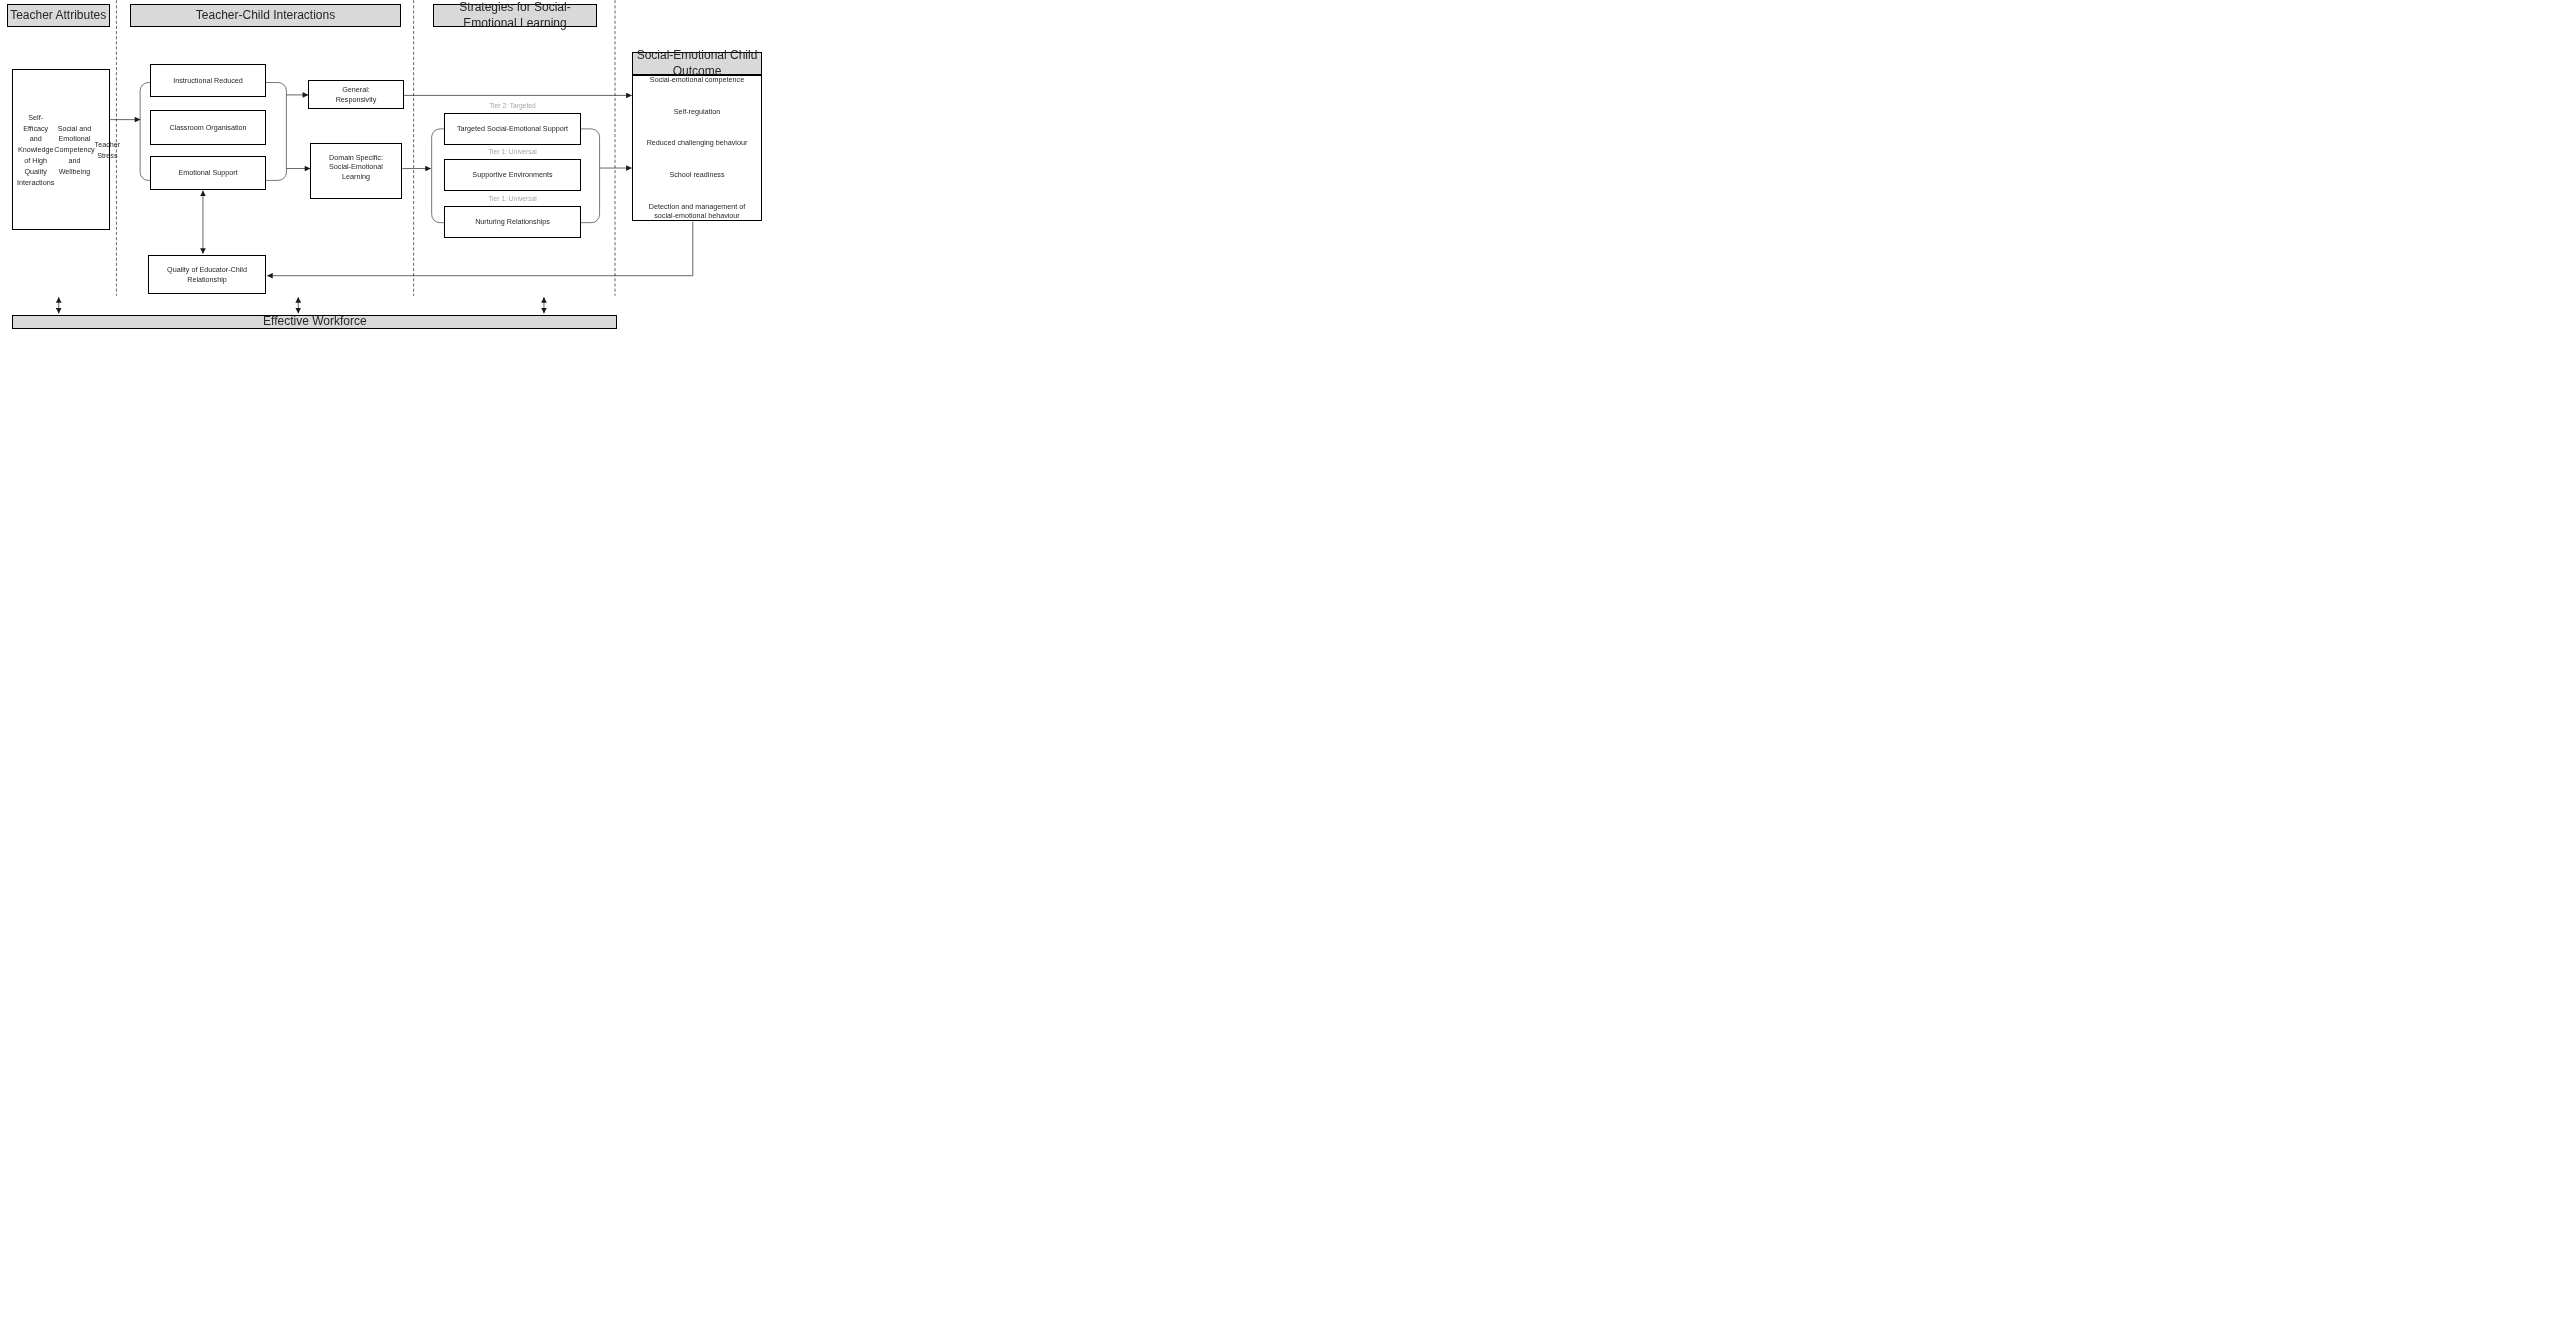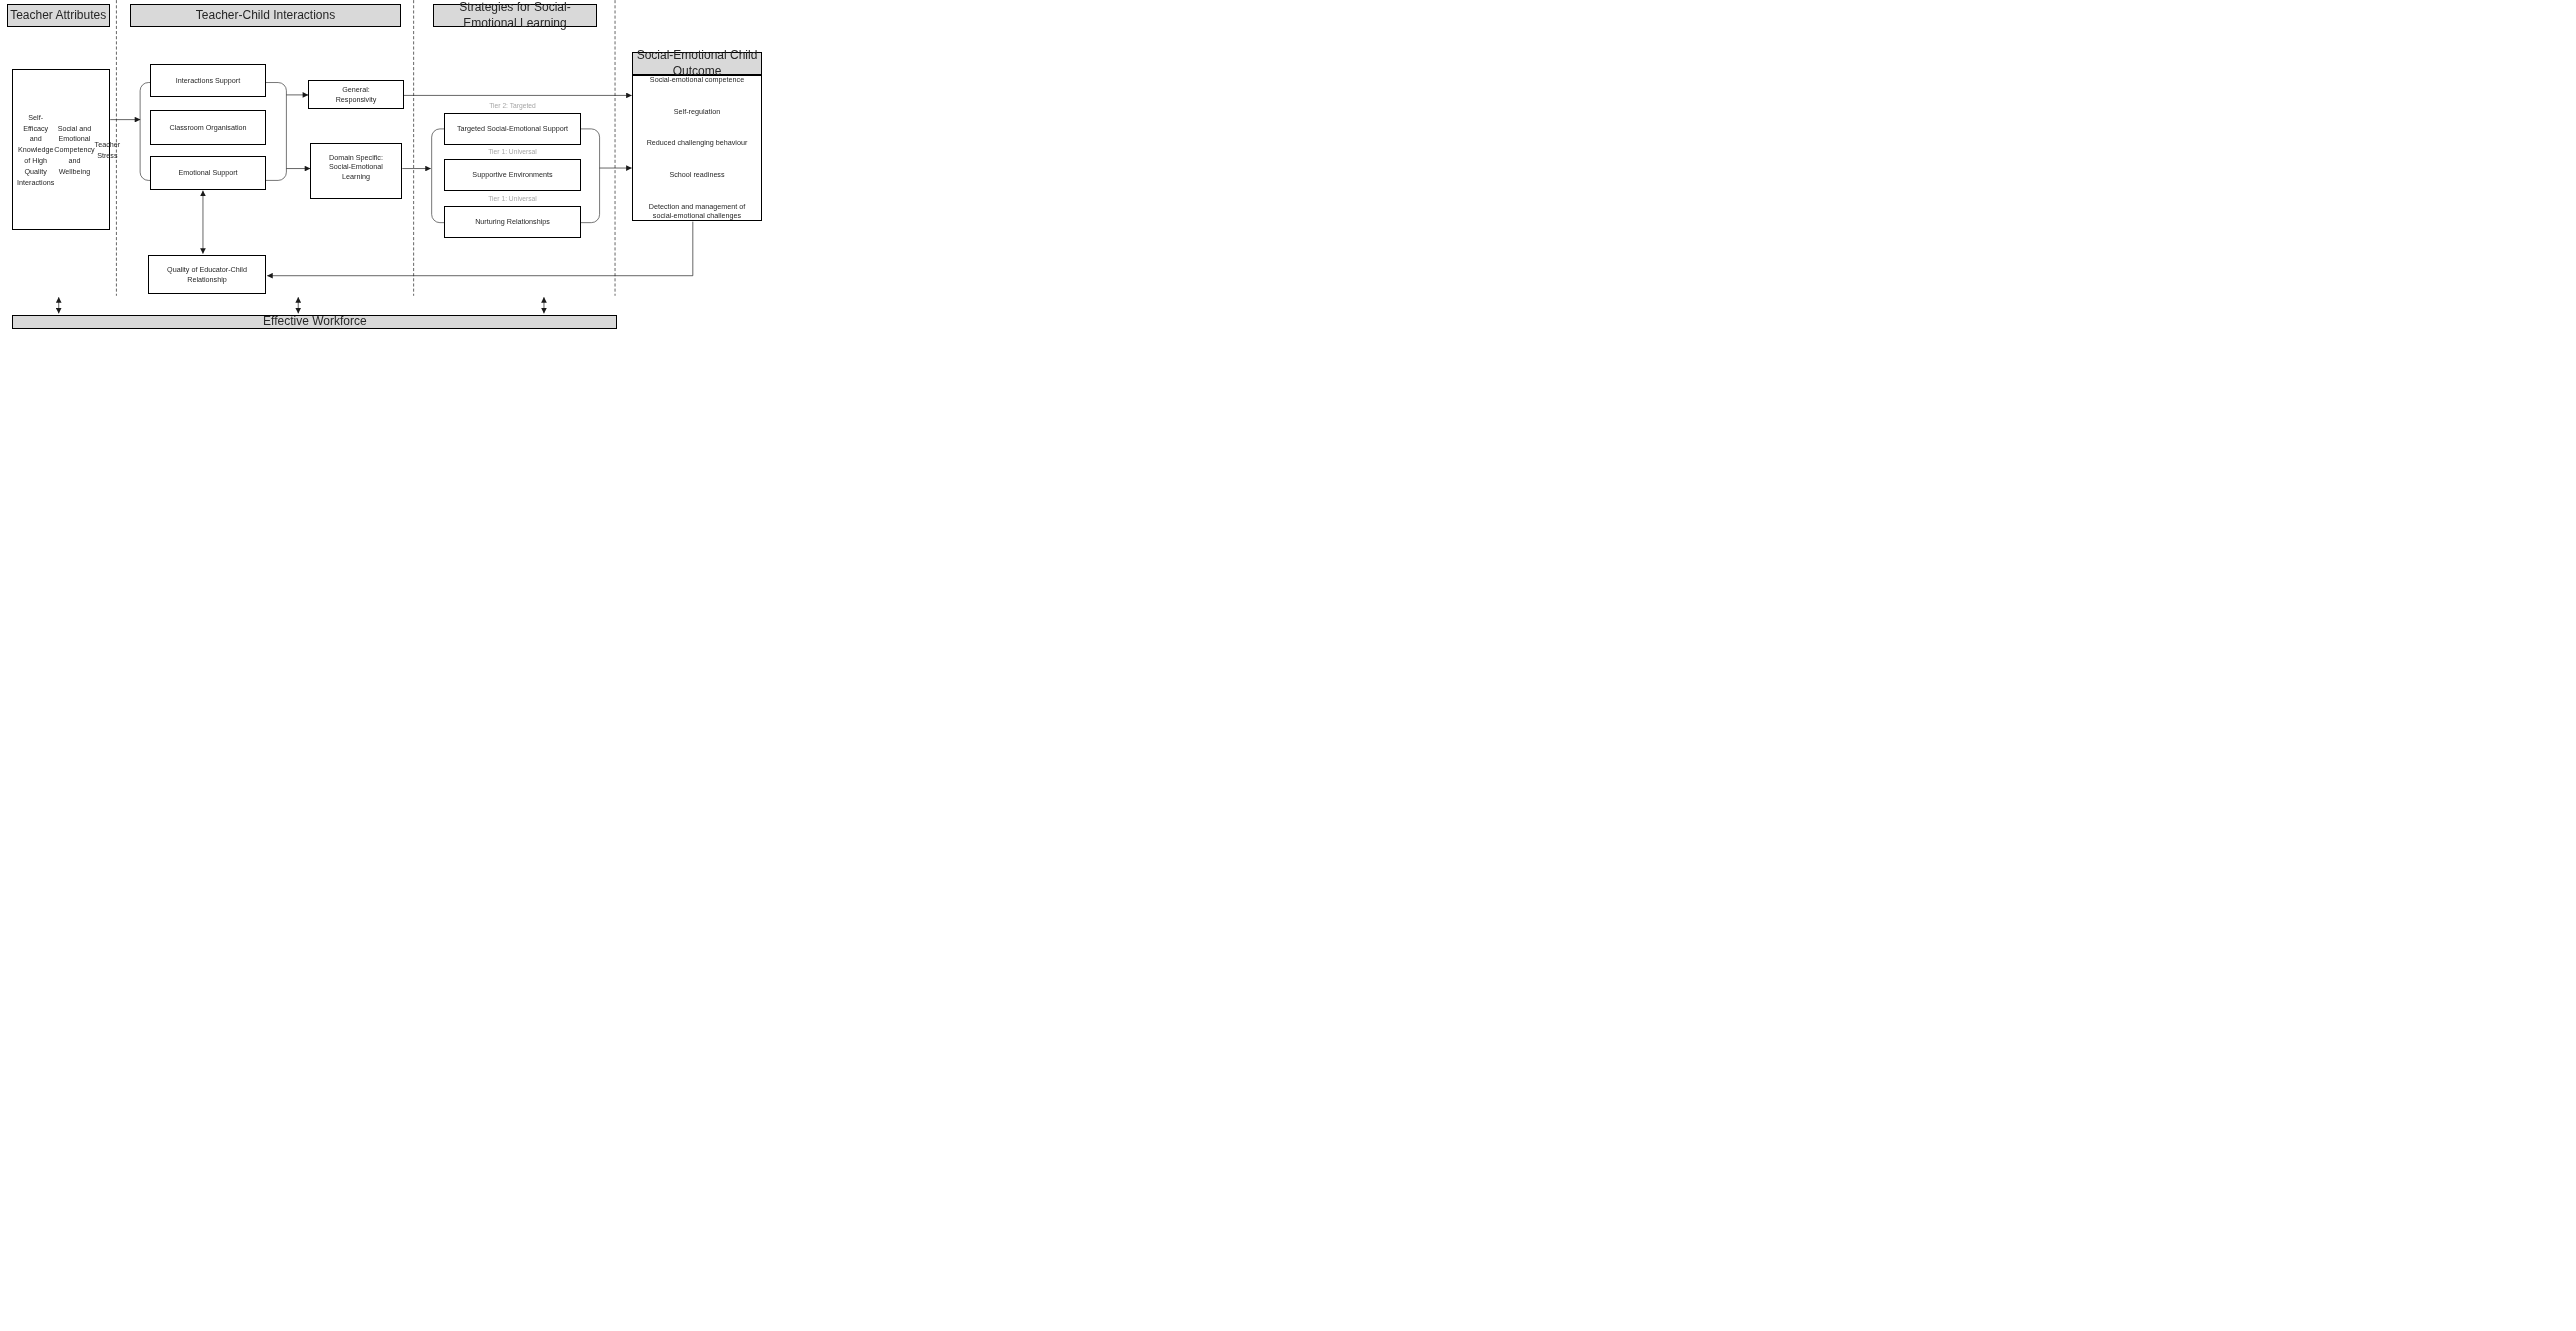--- a/index.html
+++ b/index.html
@@ -57,21 +57,21 @@
   <div class="node lane-header" style="left:130px;top:4.1px;width:271px;height:23px;">Teacher-Child Interactions</div>
   <div class="node lane-header" style="left:433px;top:4.1px;width:164px;height:23px;">Strategies for Social-Emotional Learning</div>
   <div class="node lane-header" style="left:632px;top:4.1px;width:130px;height:23px;margin-top:48px;">Social-Emotional Child Outcome</div>
 
   <div class="node attr-box" style="left:12px;top:69px;width:98px;height:161px;">
     <p class="attr-item">Self-Efficacy  and Knowledge of High Quality Interactions</p>
     <p class="attr-item">Social and Emotional Competency and Wellbeing</p>
     <p class="attr-item">Teacher Stress</p>
   </div>
 
-  <div class="node" style="left:150px;top:64px;width:116px;height:33px;">Interactions Support</div>
+  <div class="node" style="left:150px;top:64px;width:116px;height:33px;">Instructional Reduced</div>
   <div class="node" style="left:150px;top:110px;width:116px;height:35px;">Classroom Organisation</div>
   <div class="node" style="left:150px;top:156px;width:116px;height:34px;">Emotional Support</div>
 
   <div class="node prewrap" style="left:308px;top:80px;width:96px;height:29px;">General:
 Responsivity</div>
   <div class="node prewrap domain-box" style="left:310px;top:143px;width:92px;height:56px;">Domain Specific:
 Social-Emotional
 Learning</div>
 
   <div class="tier-label" style="left:444px;top:102px;">Tier 2: Targeted</div>
@@ -81,21 +81,21 @@
   <div class="node" style="left:444px;top:159px;width:137px;height:32px;">Supportive Environments</div>
 
   <div class="tier-label" style="left:444px;top:195px;">Tier 1: Universal</div>
   <div class="node" style="left:444px;top:206px;width:137px;height:32px;">Nurturing Relationships</div>
 
   <div class="node outcome-box" style="left:632px;top:75px;width:130px;height:146px;">
     <div>Social-emotional competence</div>
     <div>Self-regulation</div>
     <div>Reduced challenging behaviour</div>
     <div>School readiness</div>
-    <div>Detection and management of social-emotional challenges</div>
+    <div>Detection and management of social-emotional behaviour</div>
   </div>
 
   <div class="node" style="left:148px;top:255px;width:118px;height:39px;padding:0 7.2px;">Quality of Educator-Child Relationship</div>
 
   <div class="node bar" style="left:12.4px;top:315px;width:605px;height:14.4px;">Effective Workforce</div>
 
 </div>
 
 
 </body></html>

